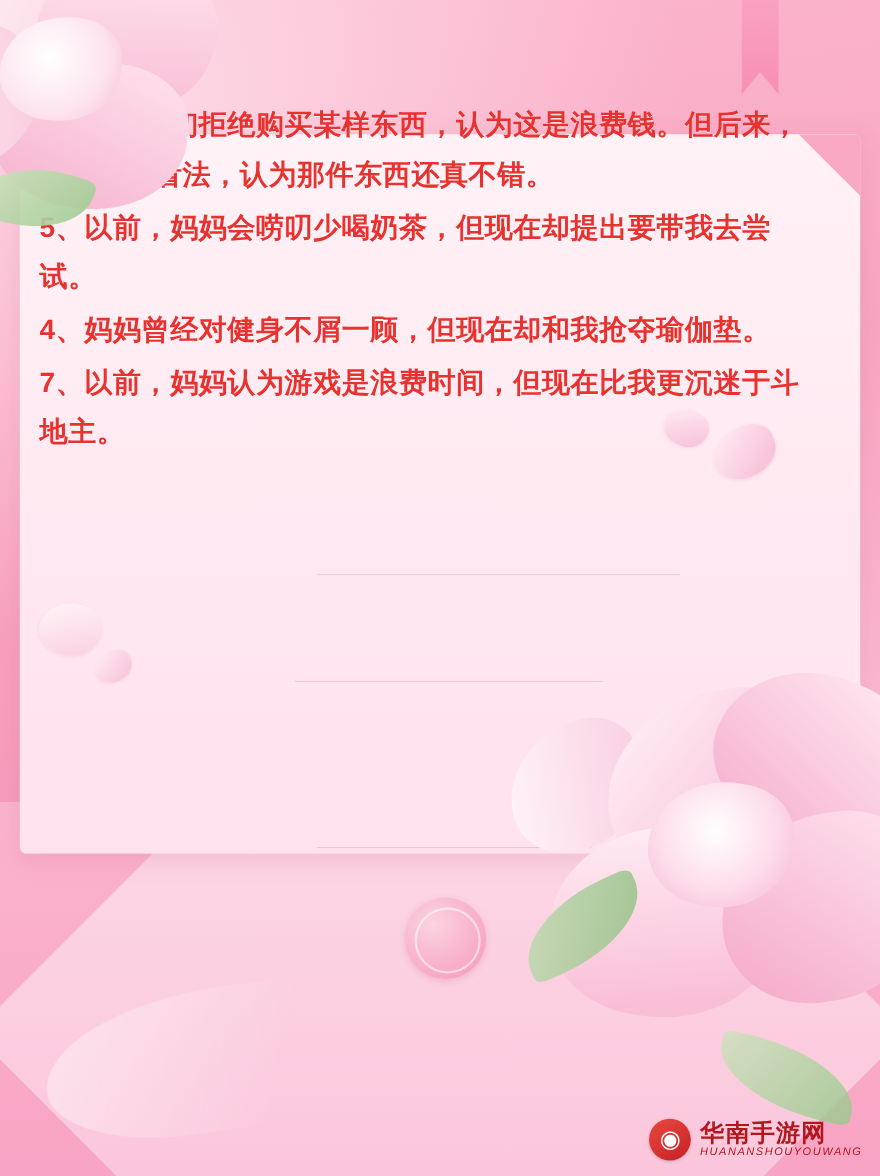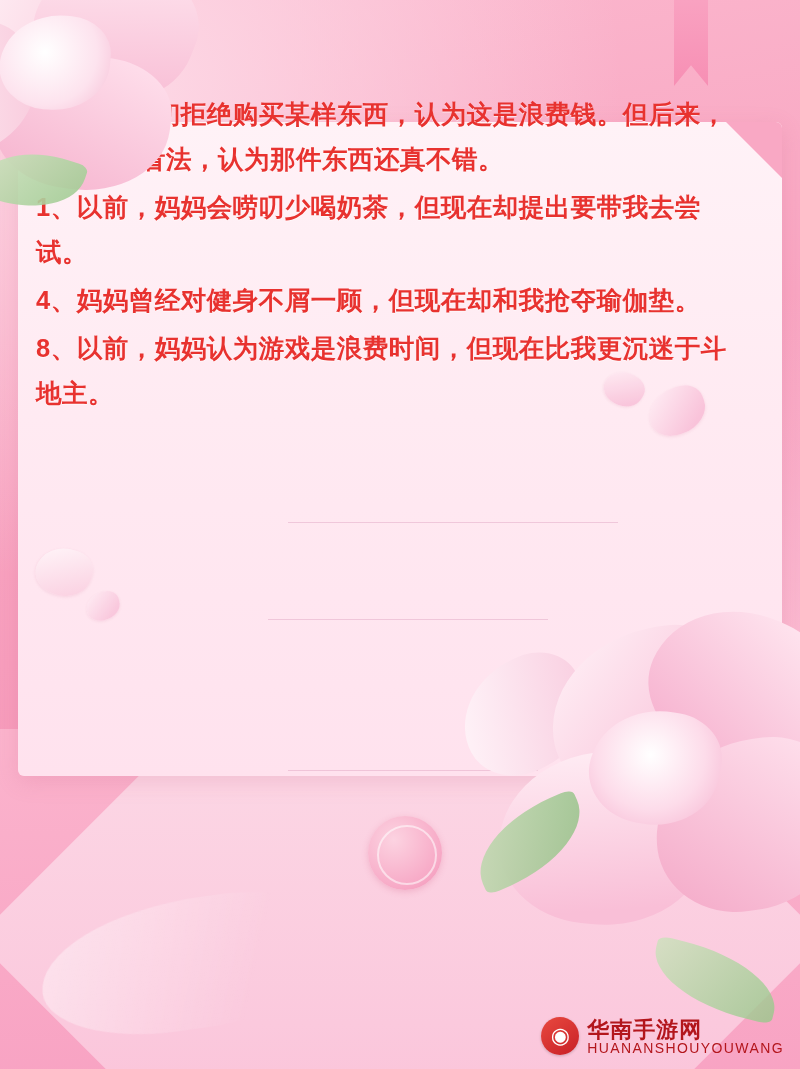--- a/index.html
+++ b/index.html
@@ -240,23 +240,24 @@
   .wm-text { display: flex; flex-direction: column; }
   .wm-cn {
     color: #b3161c;
     font-size: 22px;
     font-weight: bold;
     letter-spacing: 1px;
     line-height: 24px;
   }
   .wm-en {
     color: #b3161c;
-    font-size: 14px;
+    font-size: 10px;
     letter-spacing: 1.4px;
     line-height: 12px;
+    font-style: italic;
   }
 </style>
 </head>
 <body>
 
 <div id="page">
 
   <div class="env-bottom"></div>
   <div class="env-flap"></div>
   <div class="env-seal"></div>
@@ -267,23 +268,23 @@
 
     <div class="rule r1"></div>
     <div class="rule r2"></div>
     <div class="rule r3"></div>
   </div>
 
   <div class="bookmark"></div>
 
   <div class="list">
     <p class="item">1、妈妈最初拒绝购买某样东西，认为这是浪费钱。但后来，她改变了看法，认为那件东西还真不错。</p>
-    <p class="item">1、以前，妈妈会唠叨少喝奶茶，但现在却提出要带我去尝试。</p>
+    <p class="item">5、以前，妈妈会唠叨少喝奶茶，但现在却提出要带我去尝试。</p>
     <p class="item">4、妈妈曾经对健身不屑一顾，但现在却和我抢夺瑜伽垫。</p>
-    <p class="item">8、以前，妈妈认为游戏是浪费时间，但现在比我更沉迷于斗地主。</p>
+    <p class="item">7、以前，妈妈认为游戏是浪费时间，但现在比我更沉迷于斗地主。</p>
   </div>
 
   <div class="flower fl-tl">
     <div class="petal p1"></div>
     <div class="petal p2"></div>
     <div class="petal p3"></div>
     <div class="petal p4"></div>
     <div class="petal p5"></div>
   </div>
   <div class="leaf-tl"></div>

